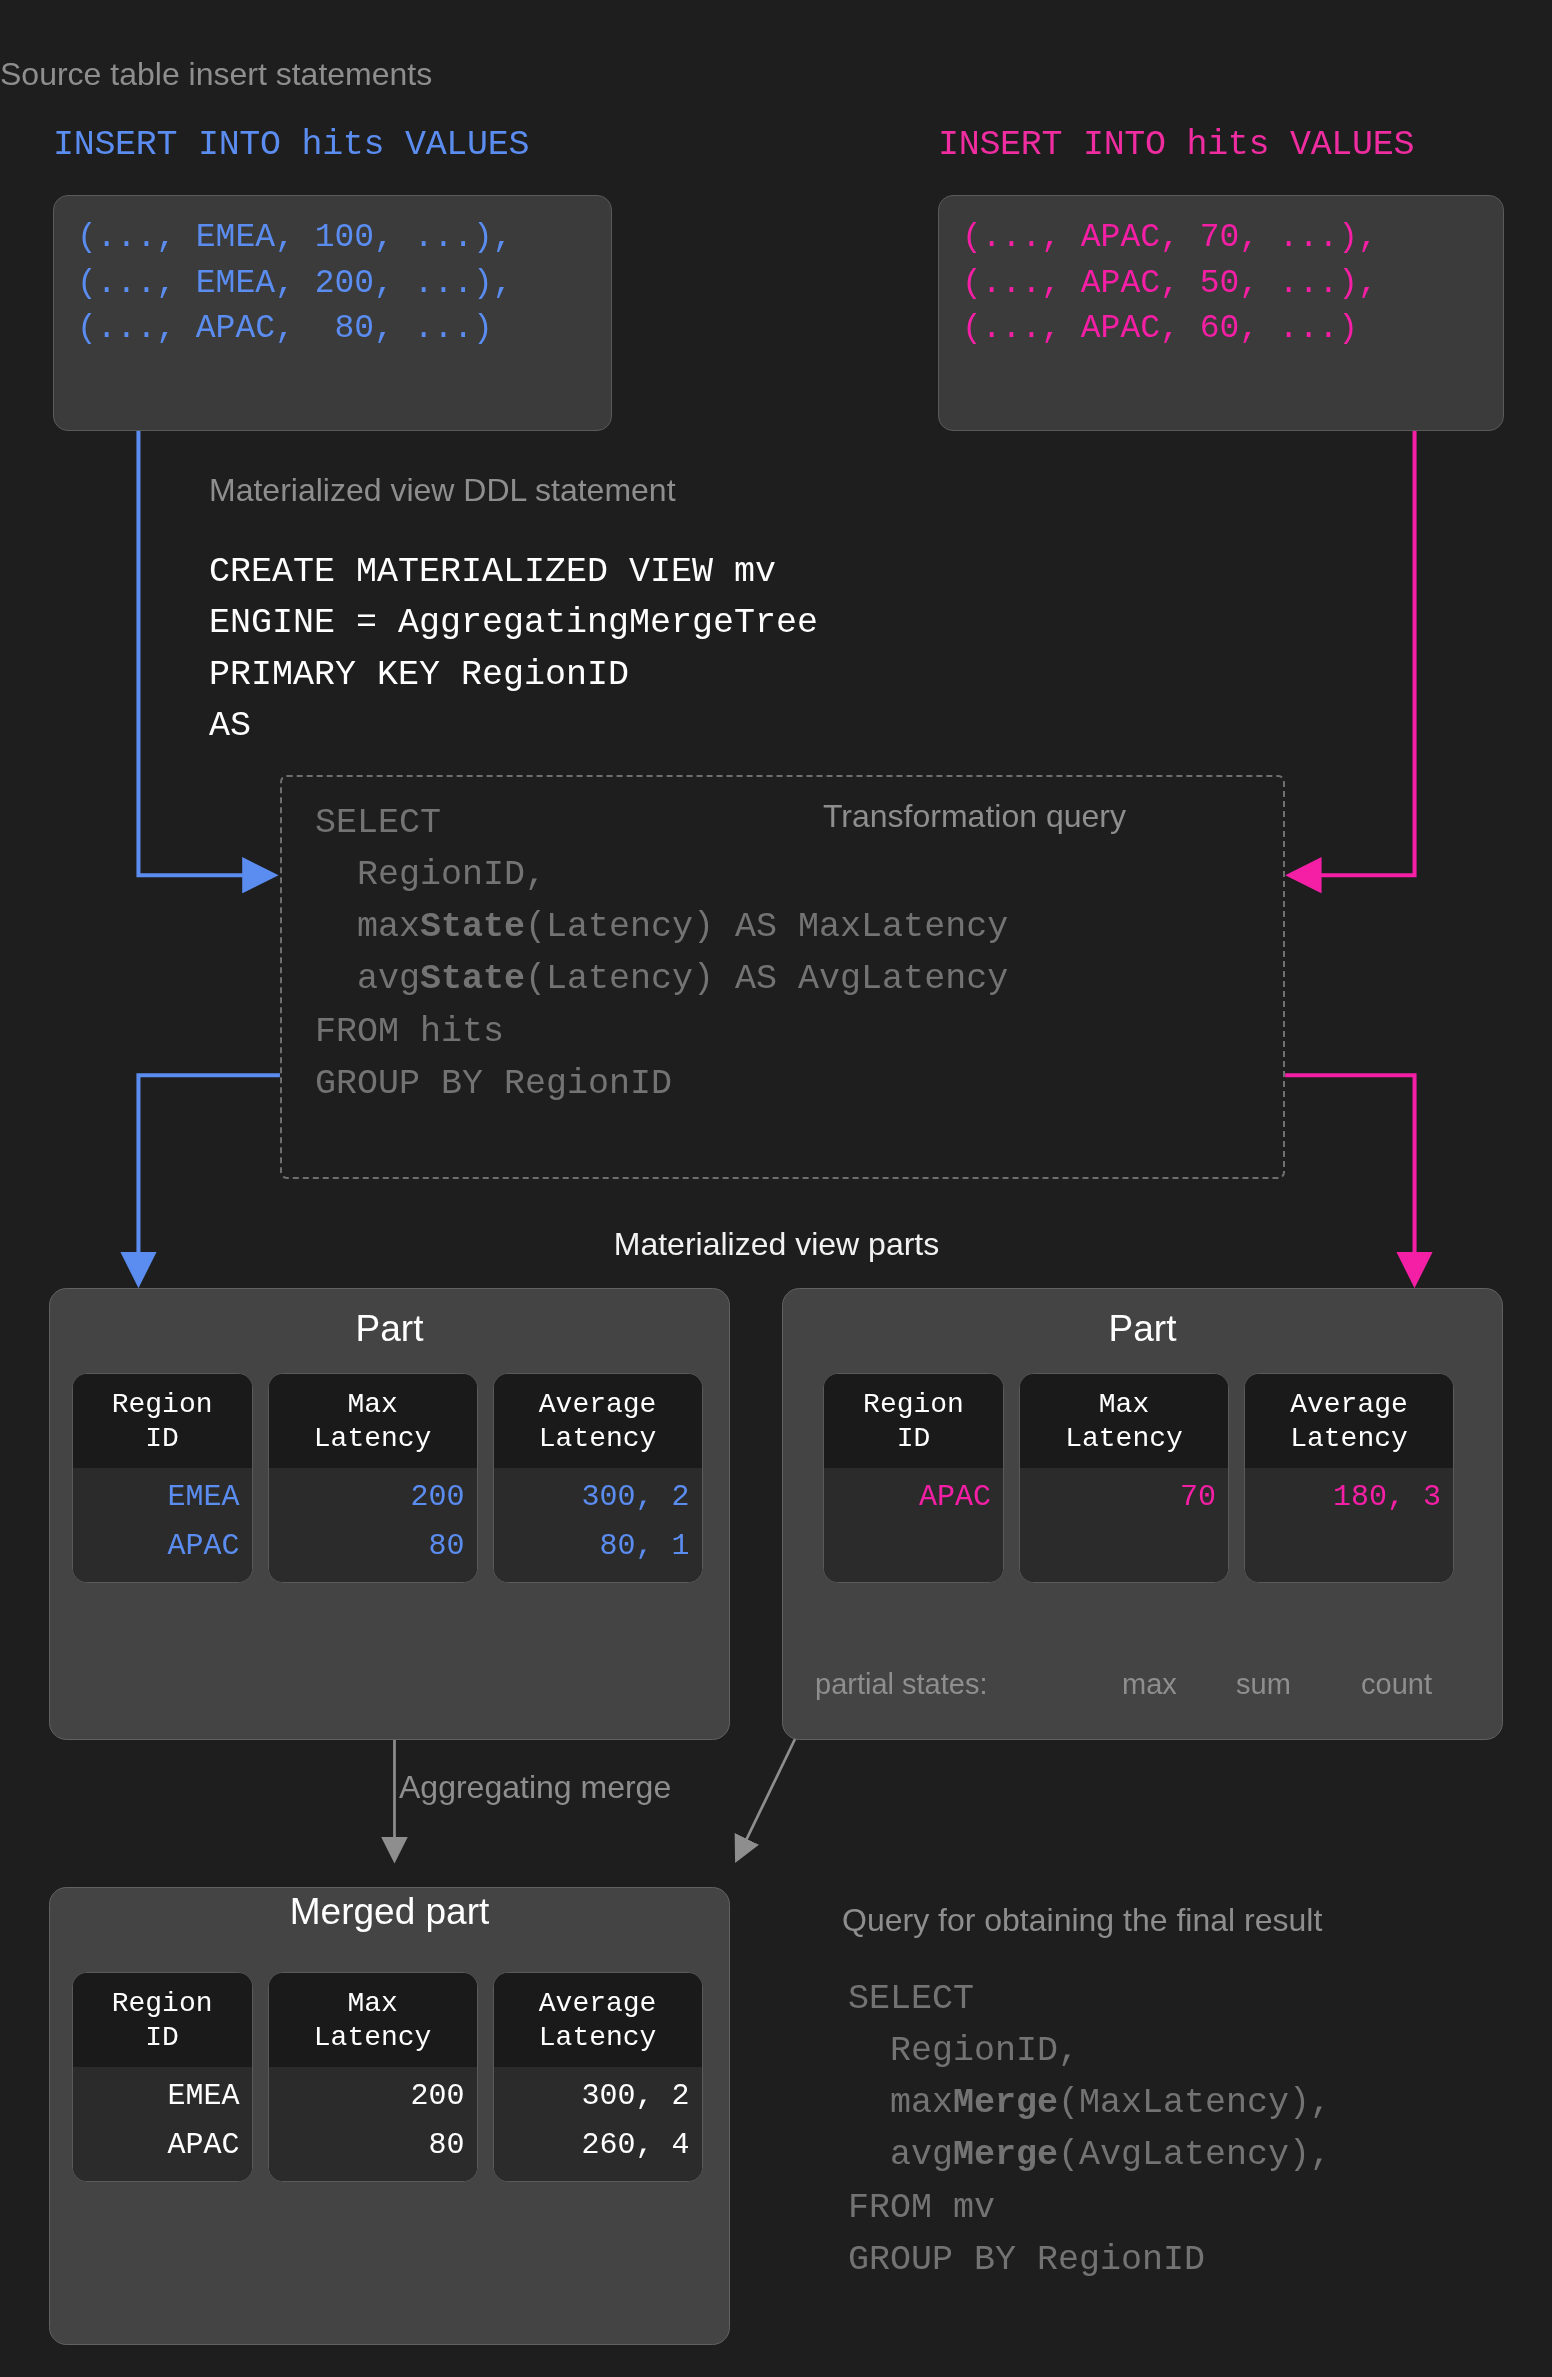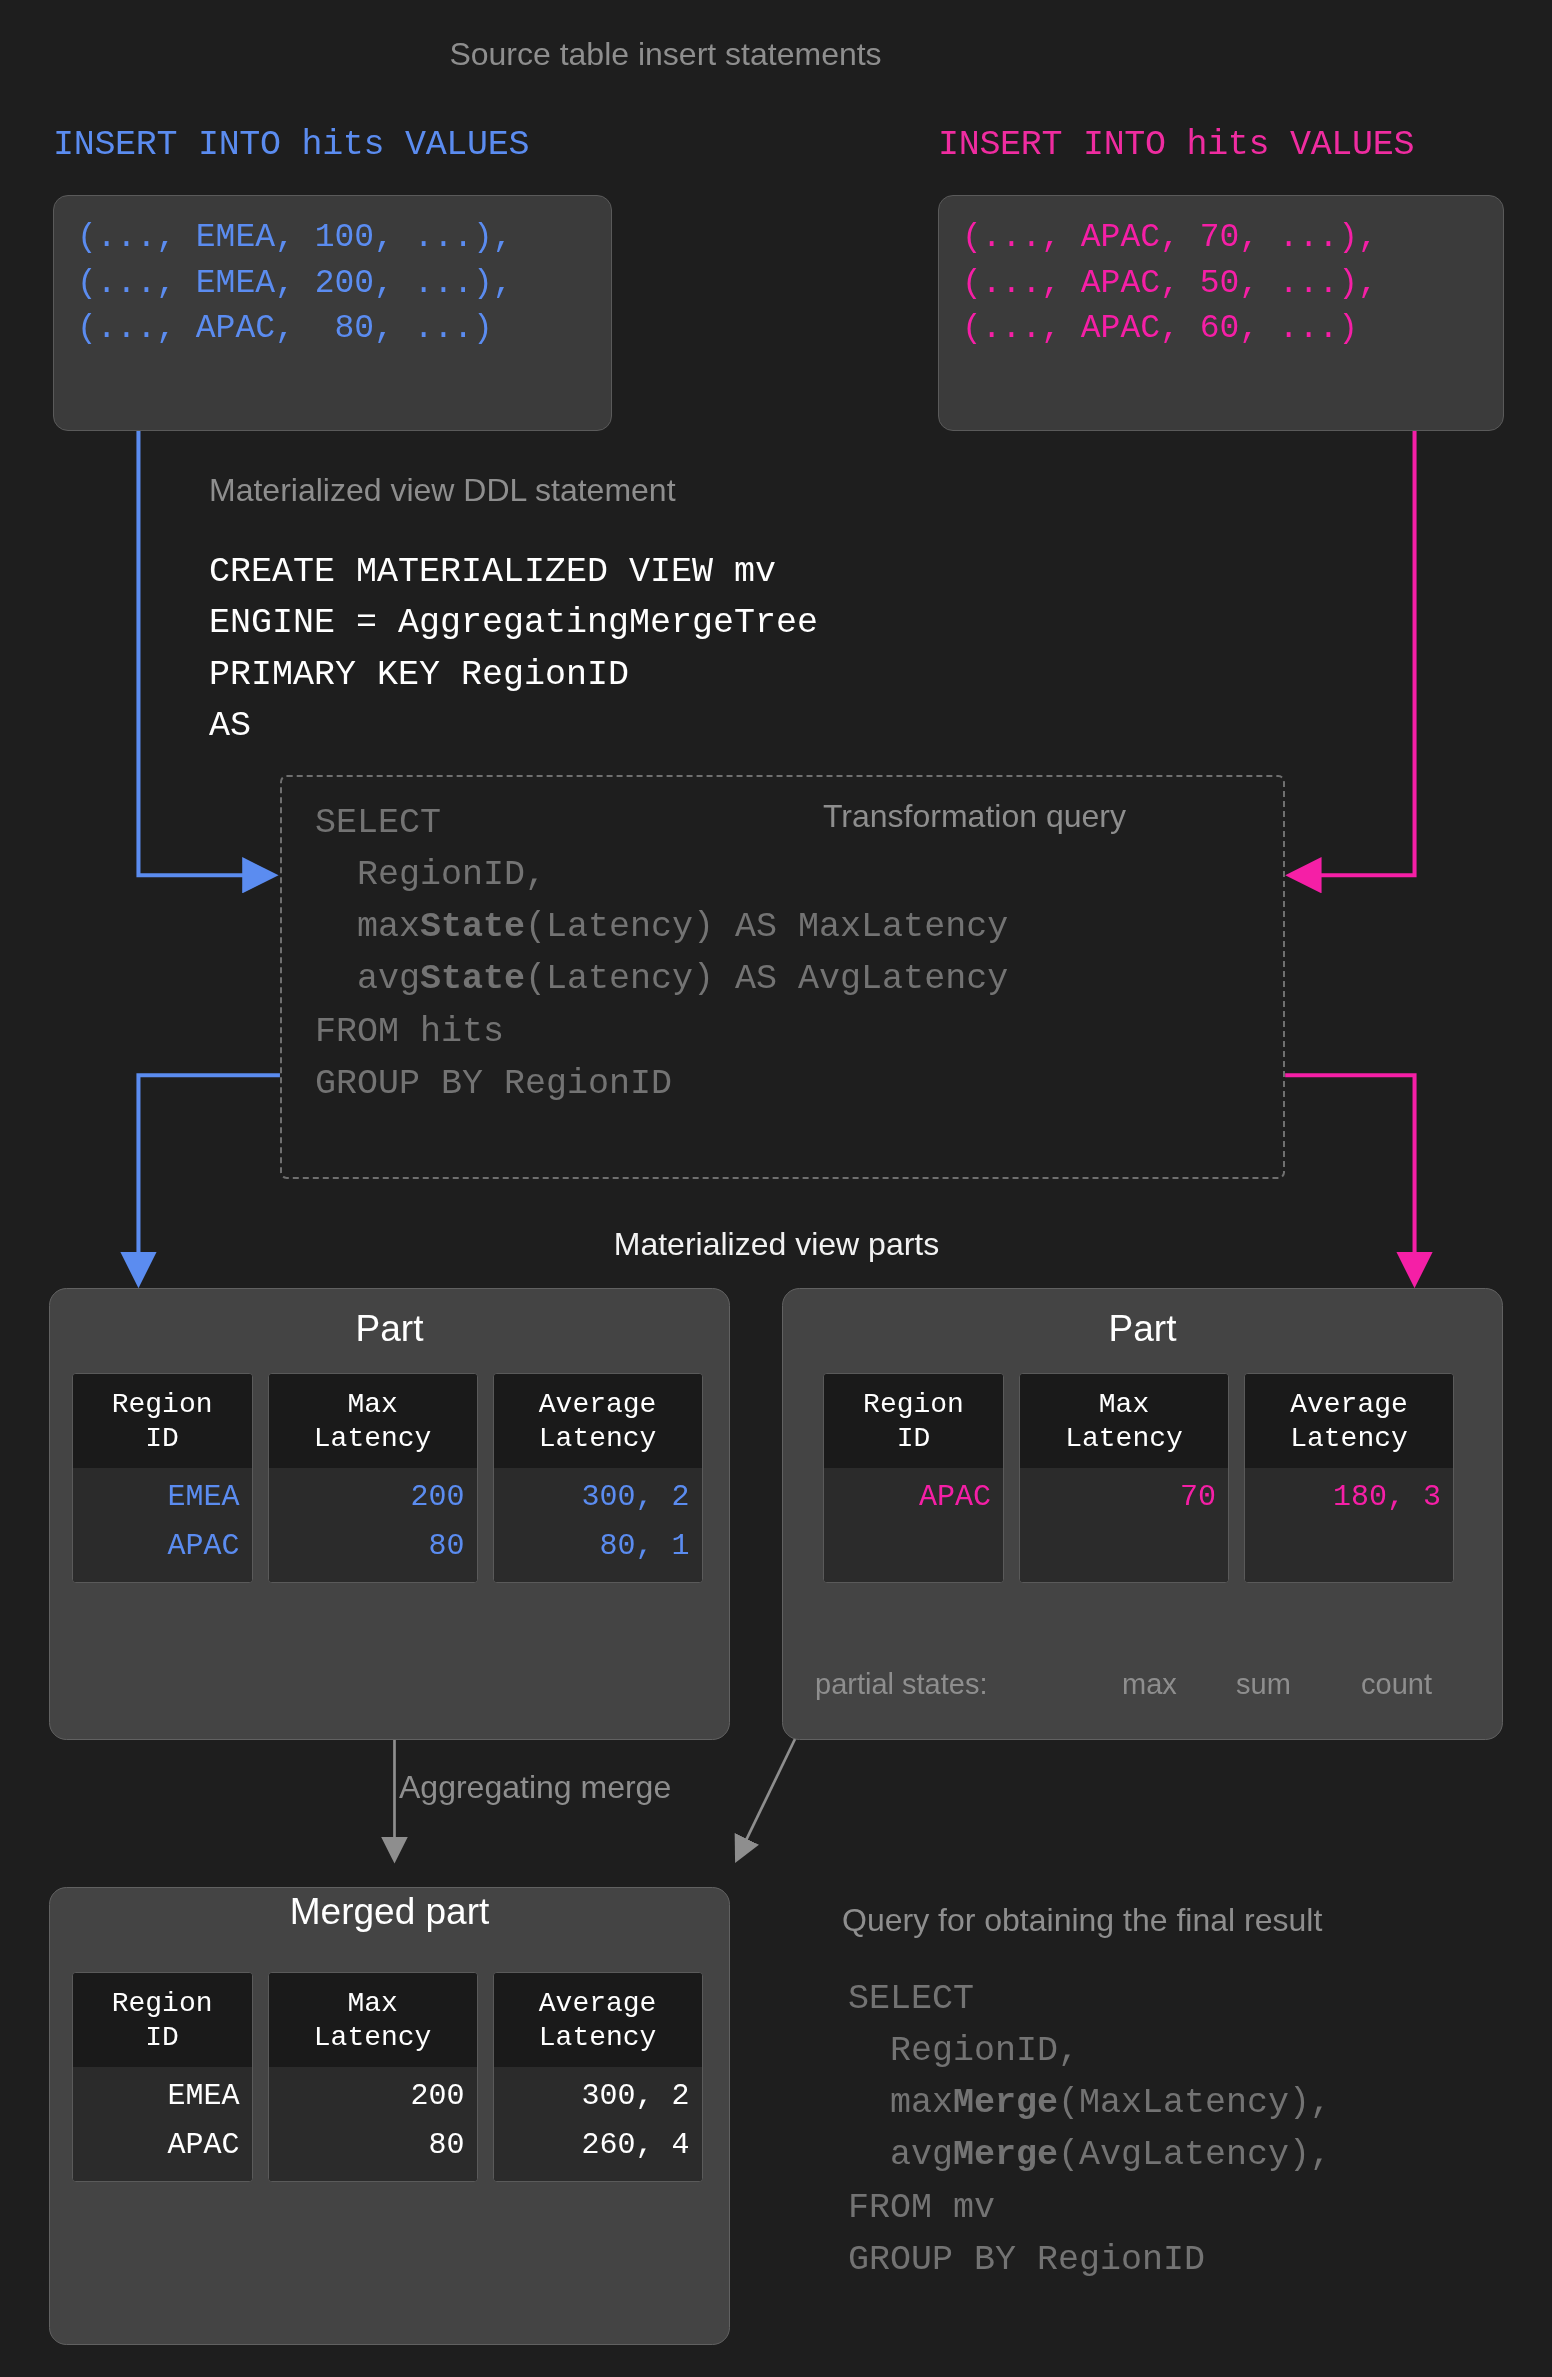--- a/index.html
+++ b/index.html
@@ -39,21 +39,21 @@
   .tq-line{font-size:35px;line-height:1.49;white-space:pre;color:#737373;}
   .tq-line b{font-weight:bold;}
 
   
   .part-box{
     background:#444444;border:1.3px solid #616161;border-radius:17.5px;
     box-sizing:border-box;
   }
   .part-title{font-size:37px;text-align:center;color:#ffffff;}
   .col{
-    background:#1a1a1a;border:1.3px solid #5a5a5a;border-radius:4px;
+    background:#1a1a1a;border:1.3px solid #5a5a5a;border-radius:15px;
     box-sizing:border-box;overflow:hidden;
   }
   .col-head{
     background:#1a1a1a;color:#ffffff;text-align:center;
     font-size:28px;line-height:1.22;padding:13.5px 6.7px 12px 6.7px;white-space:pre;
   }
   .col-body{background:#2b2b2b;padding:5.4px 6.7px 12px 6.7px;}
   .cell{
     font-size:30px;line-height:1.62;text-align:right;white-space:pre;padding-right:5.4px;
   }
@@ -91,21 +91,21 @@
   <path d="M1907,1596 L2099,1596 L2099,1900" fill="none" stroke="#f51fa6" stroke-width="6" marker-end="url(#ah-pink)"></path>
 
   <path d="M585,2580 L585,2758" fill="none" stroke="#8e8e8e" stroke-width="4" marker-end="url(#ah-grey)"></path>
   <path d="M1180,2580 L1094,2758" fill="none" stroke="#8e8e8e" stroke-width="4" marker-end="url(#ah-grey)"></path>
 
   <path d="M1718,2510 L1718,2425" fill="none" stroke="#8e8e8e" stroke-width="4" marker-end="url(#ah-grey)"></path>
   <path d="M1900,2508 L1931,2425" fill="none" stroke="#8e8e8e" stroke-width="4" marker-end="url(#ah-grey)"></path>
   <path d="M2114,2510 L2114,2425" fill="none" stroke="#8e8e8e" stroke-width="4" marker-end="url(#ah-grey)"></path>
 </svg>
 
-<div class="abs sans caption-grey" style="left:0;top:36px;width:1331px;text-align:center;">Source table insert statements</div>
+<div class="abs sans caption-grey" style="left:0;top:56px;width:1331px;">Source table insert statements</div>
 
 <div class="abs mono ins-head ins-blue" style="left:53px;top:125px;">INSERT INTO hits VALUES</div>
 
 <div class="abs ins-box" style="left:53px;top:195px;width:559px;height:236px;">
   <div class="mono ins-line ins-blue">(..., EMEA, 100, ...),</div>
   <div class="mono ins-line ins-blue">(..., EMEA, 200, ...),</div>
   <div class="mono ins-line ins-blue">(..., APAC,  80, ...)</div>
 </div>
 
 <div class="abs mono ins-head ins-pink" style="left:938px;top:125px;">INSERT INTO hits VALUES</div>

